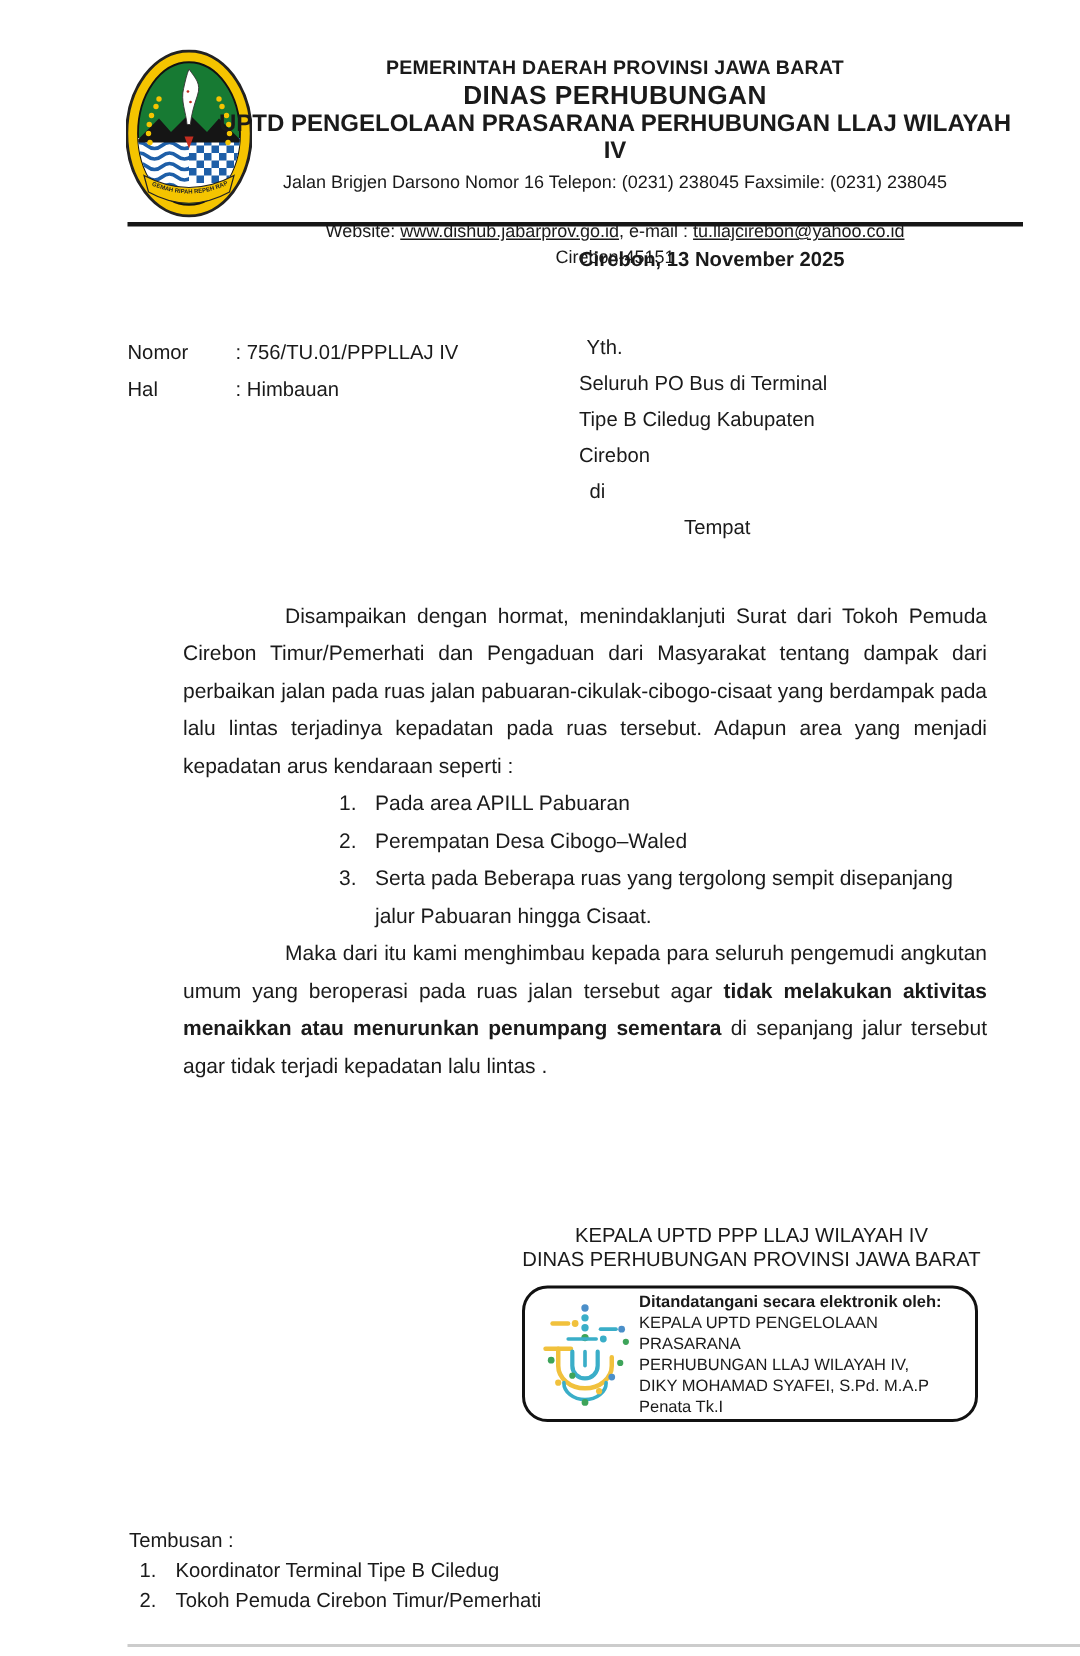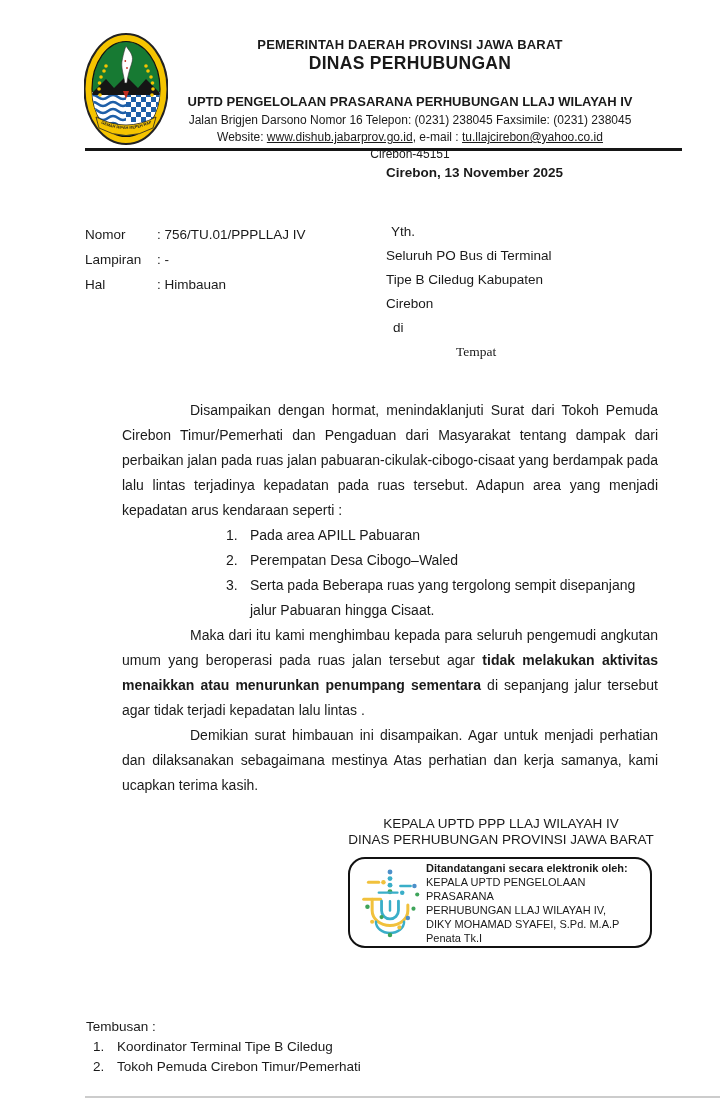--- a/index.html
+++ b/index.html
@@ -7,23 +7,23 @@
     position:relative; width:720px; height:1104px; margin:0 auto;
     background:#ffffff; overflow:hidden;
     font-family:"Liberation Sans", sans-serif; color:#1a1a1a;
   }
 
   
   .emblem { position:absolute; left:84px; top:33px; width:84px; height:112px; }
   .letterhead-text { position:absolute; left:140px; top:37px; width:540px; text-align:center; }
   .lh-gov    { font-size:13px;   font-weight:bold; letter-spacing:.2px; }
   .lh-agency { font-size:17.5px; font-weight:bold; margin-top:1px; letter-spacing:.3px; }
-  .lh-unit   { font-size:13px;   font-weight:bold; margin-top:20px; }
+  .lh-unit   { font-size:16px;   font-weight:bold; margin-top:0; }
   .lh-addr   { font-size:12px;   margin-top:4px; }
-  .lh-web    { font-size:12px;   margin-top:3px; }
+  .lh-web    { font-size:12px;   margin-top:19px; }
   .lh-city   { font-size:12px;   margin-top:3px; }
   .uline { text-decoration:underline; }
   .header-rule { position:absolute; left:85px; top:148px; width:597px; height:3px; background:#161616; }
 
   
   .date-line { position:absolute; left:386px; top:165px; font-size:13.5px;font-weight:bold; }
   .meta { position:absolute; left:85px; top:227px; font-size:13.5px; }
   .meta-row { display:flex; height:25px; }
   .meta-label { width:72px; flex:none; }
   .recipient { position:absolute; left:386px; top:218px; font-size:13.5px; line-height:24px; }
@@ -141,38 +141,34 @@
   <div class="header-rule"></div>
 
   <div class="date-line">Cirebon, 13 November 2025</div>
 
   <div class="meta">
     <div class="meta-row">
       <span class="meta-label">Nomor</span>
       <span class="meta-value">: 756/TU.01/PPPLLAJ IV</span>
     </div>
     <div class="meta-row">
-      <span class="meta-label">Lampiran</span>
-      <span class="meta-value">: -</span>
-    </div>
-    <div class="meta-row">
       <span class="meta-label">Hal</span>
       <span class="meta-value">: Himbauan</span>
     </div>
   </div>
 
   <div class="recipient">
     <div class="rcp-row">
       <span class="rcp-yth">Yth.</span>
       <div class="rcp-lines">
         <div>Seluruh PO Bus di Terminal</div>
         <div>Tipe B Ciledug Kabupaten</div>
         <div>Cirebon</div>
         <div class="rcp-di" style="margin-left:7px;">di</div>
-        <div class="rcp-place" style="font-family:Liberation Serif, serif;">Tempat</div>
+        <div class="rcp-place" style="">Tempat</div>
       </div>
     </div>
   </div>
 
   <div class="body-text">
     <p>Disampaikan dengan hormat, menindaklanjuti Surat dari Tokoh Pemuda Cirebon Timur/Pemerhati dan Pengaduan dari Masyarakat tentang dampak dari perbaikan jalan pada ruas jalan pabuaran-cikulak-cibogo-cisaat yang berdampak pada lalu lintas terjadinya kepadatan pada ruas tersebut. Adapun area yang menjadi kepadatan arus kendaraan seperti :</p>
     <div class="num-list">
       <div class="li-row">
         <span class="li-num">1.</span>
         <span class="li-text">Pada area APILL Pabuaran</span>
@@ -180,21 +176,20 @@
       <div class="li-row">
         <span class="li-num">2.</span>
         <span class="li-text">Perempatan Desa Cibogo–Waled</span>
       </div>
       <div class="li-row">
         <span class="li-num">3.</span>
         <span class="li-text">Serta pada Beberapa ruas yang tergolong sempit disepanjang jalur Pabuaran hingga Cisaat.</span>
       </div>
     </div>
     <p><span>Maka dari itu kami menghimbau kepada para seluruh pengemudi angkutan umum yang beroperasi pada ruas jalan tersebut agar </span><span class="bold">tidak melakukan aktivitas menaikkan atau menurunkan penumpang sementara</span><span> di sepanjang jalur tersebut agar tidak terjadi kepadatan lalu lintas .</span></p>
-    <p>Demikian surat  himbauan ini disampaikan. Agar untuk menjadi perhatian dan dilaksanakan sebagaimana mestinya Atas perhatian dan kerja samanya, kami ucapkan terima kasih.</p>
   </div>
 
   <div class="sign-office">
     <div>KEPALA UPTD PPP LLAJ WILAYAH IV</div>
     <div>DINAS PERHUBUNGAN PROVINSI JAWA BARAT</div>
   </div>
 
   <div class="esign-box">
     <svg class="esign-icon" viewBox="0 0 66 76">
       <circle cx="33" cy="5" r="2.6" fill="#4B8FC9"></circle>

